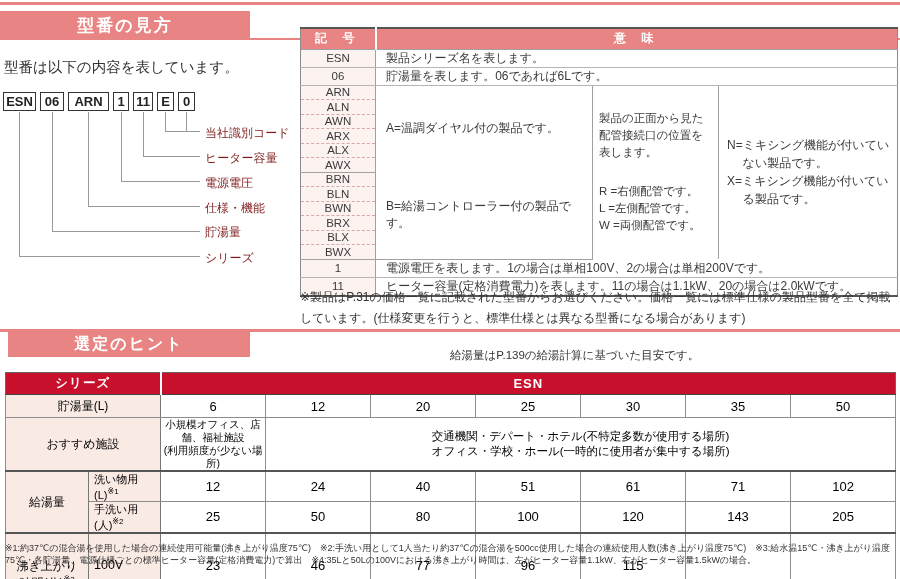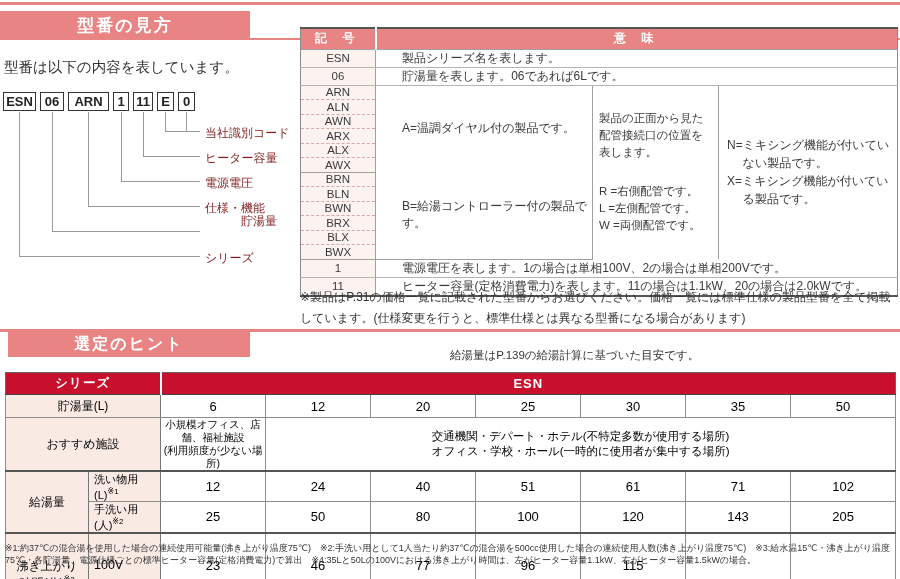--- a/index.html
+++ b/index.html
@@ -23,21 +23,21 @@
   .code-table{position:absolute;left:300px;top:27px;width:597px;
               border:1px solid #8a8a8a;border-top:2px solid #555;border-bottom:2px solid #555;}
   .code-table th{background:#e88483;color:#fff;font-size:12px;font-weight:bold;letter-spacing:6px;
                  border-bottom:1px solid #a0a0a0;padding:0;}
   .code-table th.first{border-right:2px solid #fff;}
   .code-table td{padding:0;font-size:12px;color:#3a3a3a;vertical-align:middle;}
   .code-table td.code{background:#fcf3f1;text-align:center;font-size:11.5px;border-right:1px solid #a0a0a0;}
   .code-table td.dash{border-bottom:1px dashed #d8a8a6;}
   .code-table tr.sep td{border-bottom:1px solid #b5b5b5;}
   .code-table td.blocksep{border-bottom:1px solid #a0a0a0;}
-  .code-table td.meaning{padding-left:26px;margin-left:12px;}
+  .code-table td.meaning{padding-left:10px;margin-left:12px;}
   .code-table td.pipe{border-left:1px solid #a0a0a0;border-right:1px solid #a0a0a0;
                       padding:0 6px;font-size:11.5px;line-height:17px;vertical-align:middle;}
   .pipe-gap{margin-top:22px;}
   .code-table td.nx{padding:0 6px 0 8px;font-size:12px;line-height:18px;}
   .hang{padding-left:1.3em;text-indent:-1.3em;}
   .rh{height:21px;} .rs{height:14px;} .rc{height:14.5px;}
 
   .code-footnote{position:absolute;left:300px;top:287px;width:597px;font-size:12px;line-height:21px;color:#333;}
   .hint-note{position:absolute;left:450px;top:340px;width:445px;text-align:left;font-size:11.5px;color:#333;margin-top:8px;}
 
@@ -94,21 +94,21 @@
     <div class="hline" style="left:143px;top:156px;width:57px;"></div>
     <div class="hline" style="left:121px;top:181px;width:79px;"></div>
     <div class="hline" style="left:88px;top:206px;width:112px;"></div>
     <div class="hline" style="left:52px;top:231px;width:148px;"></div>
     <div class="hline" style="left:19px;top:256px;width:181px;"></div>
 
     <div class="dlabel" style="top:125px;">当社識別コード</div>
     <div class="dlabel" style="top:150px;">ヒーター容量</div>
     <div class="dlabel" style="top:175px;">電源電圧</div>
     <div class="dlabel" style="top:200px;">仕様・機能</div>
-    <div class="dlabel" style="top:213px;margin-left:36px;">貯湯量</div>
+    <div class="dlabel" style="top:224px;">貯湯量</div>
     <div class="dlabel" style="top:250px;">シリーズ</div>
   </div>
 
   <table class="code-table">
     <colgroup>
         <col style="width:75px">
         <col style="width:217px">
         <col style="width:126px">
         <col style="width:179px">
       </colgroup>

